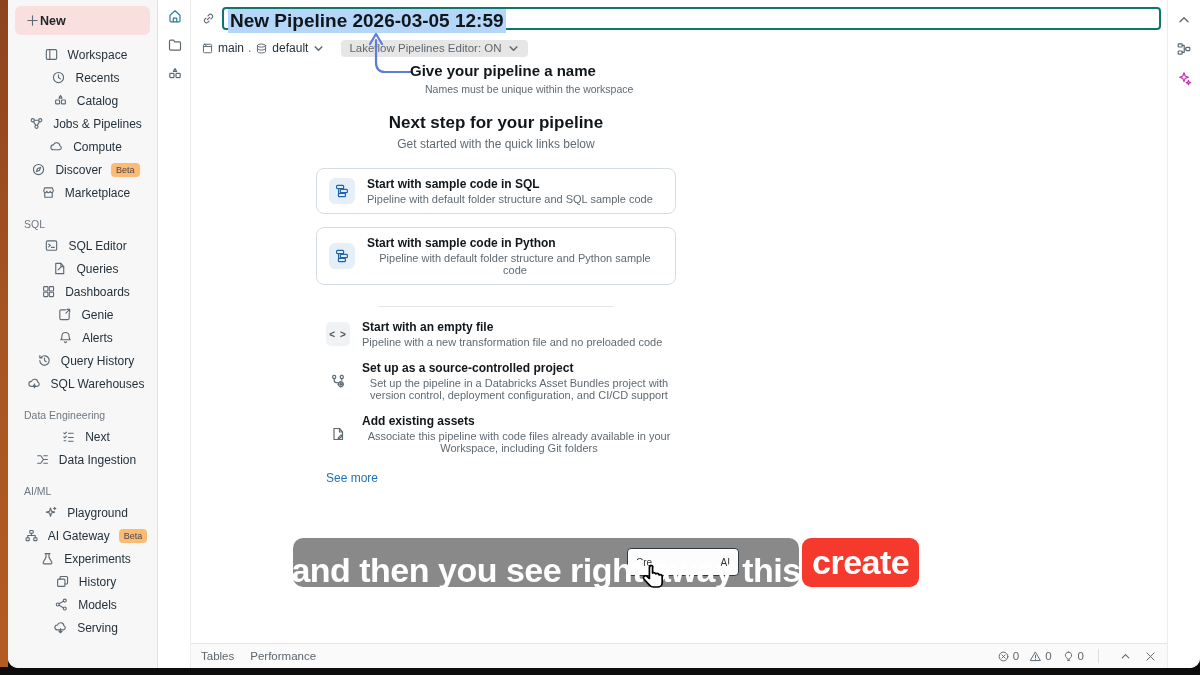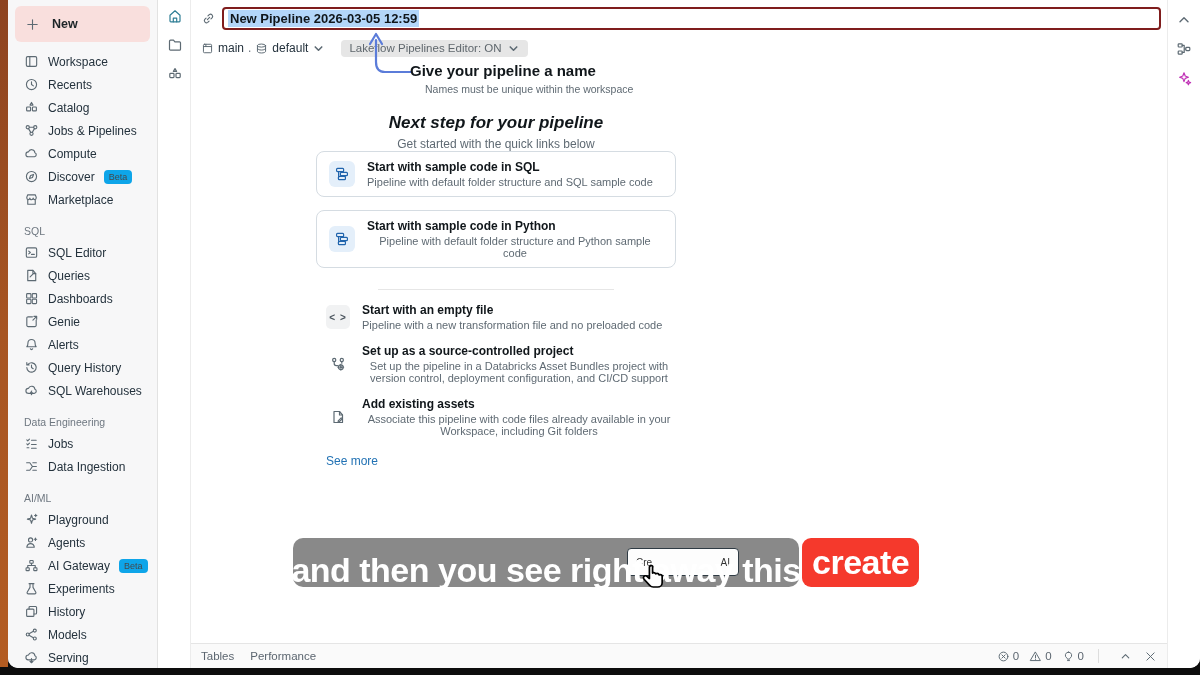--- a/index.html
+++ b/index.html
@@ -7,29 +7,29 @@
     font-family:"Liberation Sans","DejaVu Sans",sans-serif; }
   .desktop { position:relative; width:1200px; height:675px; background:#0d0d0d; }
   .left-strip { position:absolute; left:0; top:0; width:8px; height:667px;
     background:linear-gradient(#8d4320,#a75522,#b35c22); }
   .window { position:absolute; left:8px; top:0; width:1192px; height:668px;
     background:#fff; border-radius:0 0 10px 10px; overflow:hidden; }
 
   
   .sidebar { position:absolute; left:0; top:0; width:150px; height:100%;
     background:#f7f7f8; border-right:1px solid #e2e2e2; padding-top:4px; overflow:hidden; }
-  .new-btn { display:flex; align-items:center; gap:12px; margin:2px 7px 8px 7px;
-    height:36px; background:#f9dfdd; border-radius:6px; padding:0 10px;
+  .new-btn { display:flex; align-items:center; gap:0; margin:2px 7px 8px 7px;
+    height:29px; background:#f9dfdd; border-radius:6px; padding:0 10px;
     font-size:12.5px; font-weight:700; color:#1d2528; cursor:pointer; }
   .new-btn .icon { width:15px; height:15px; }
   .section-label { padding:14px 16px 4px 16px; font-size:10.5px; color:#6e7780; }
   .side-item { display:flex; align-items:center; gap:9px; height:23px;
-    padding:0 10px 0 16px; font-size:12px; color:#24323d; cursor:pointer; white-space:nowrap; }
+    padding:0 10px 0 16px; font-size:12px; color:#24323d; cursor:pointer; white-space:nowrap;justify-content:center; }
   .side-item .icon { width:15px; height:15px; flex:none; }
-  .beta-badge { background:#0ea5e9; color:#44494d; font-size:9px; padding:1px 5px;
+  .beta-badge { background:#fdba74; color:#44494d; font-size:9px; padding:1px 5px;
     border-radius:4px; line-height:12px; }
 
   .icon svg { width:100%; height:100%; display:block; }
   .icon svg * { fill:none; stroke:#5d6a73; stroke-width:1.2;
     stroke-linecap:round; stroke-linejoin:round; }
 
   
   .iconrail { position:absolute; left:151px; top:0; width:32px; height:100%;
     background:#fff; border-right:1px solid #ececec; display:flex; flex-direction:column;
     align-items:center; padding-top:8px; gap:13px; }
@@ -40,45 +40,45 @@
   .rightrail { position:absolute; right:0; top:0; width:33px; height:100%;
     background:#fff; border-left:1px solid #ececec; display:flex; flex-direction:column;
     align-items:center; padding-top:12px; gap:13px; }
   .icon.magenta svg * { stroke:#c032b6; }
 
   
   .main { position:absolute; left:183px; top:0; right:33px; height:100%; background:#fff; }
   .title-row { position:absolute; left:0; top:6px; right:6px; height:24px;
     display:flex; align-items:center; gap:6px; padding-left:10px; }
   .title-row > .icon { width:15px; height:15px; }
-  .title-input { flex:1; height:23px; border:2px solid #7f1d1d; border-radius:4px;
-    display:flex; align-items:center; padding:0 4px; font-size:13px; font-weight:700;
+  .title-input { flex:1; height:23px; border:2px solid #0f766e; border-radius:4px;
+    display:flex; align-items:flex-start; padding:0 4px; font-size:19px; font-weight:700;
     color:#10161a; cursor:text; }
   .title-input .sel { background:#b3d6f9; padding:1px 2px; }
 
   .crumb-row { position:absolute; left:10px; top:39px; height:18px; display:flex;
     align-items:center; gap:4px; font-size:12px; color:#24323d; }
   .crumb-row .icon { width:13px; height:13px; }
   .crumb-sep { color:#6e7780; }
   .chev { width:10px; height:10px; }
   .editor-badge { margin-left:12px; display:flex; align-items:center; gap:5px;
     background:#e6e6e6; border-radius:4px; padding:2px 8px; font-size:11.5px;
     color:#5f676d; cursor:pointer; }
 
   .tip { position:absolute; left:219px; top:62px; }
   .tip-title { font-size:15px; font-weight:700; color:#10161a; }
   .tip-sub { font-size:10.5px; color:#5f6a73; margin-top:4px;padding-left:15px; }
   .tip-arrow { position:absolute; left:168px; top:28px; width:60px; height:52px; pointer-events:none; }
 
   .content { position:absolute; left:125px; top:113px; width:360px; }
-  .ns-title { text-align:center; font-size:17px; font-weight:700; color:#10161a;font-style:italic; }
+  .ns-title { text-align:center; font-size:17px; font-weight:700; color:#10161a; }
   .ns-sub { text-align:center; font-size:12px; color:#5f6a73; margin-top:4px; }
   .card { display:flex; align-items:center; gap:12px; border:1px solid #d5dce2;
     border-radius:8px; padding:8px 12px; margin-top:13px; cursor:pointer; background:#fff; }
-  .card:first-of-type { margin-top:0; }
+  .card:first-of-type { margin-top:17px; }
   .card .icon-tile { width:26px; height:26px; border-radius:6px; background:#e4effa;
     display:flex; align-items:center; justify-content:center; flex:none; }
   .card .icon-tile .icon { width:16px; height:16px; }
   .card .icon-tile .icon svg * { stroke:#2064ad; }
   .c-title { font-size:12px; font-weight:700; color:#10161a; }
   .c-desc { font-size:11px; color:#5f6a73; margin-top:2px;text-align:center; }
   .divider { width:236px; height:1px; background:#e6e6e6; margin:21px auto 0 auto; }
   .adv-label { font-size:12px; font-weight:700; color:#24323d; margin:20px 0 2px 10px; }
   .adv-item { display:flex; align-items:center; gap:12px; margin-top:13px; padding-left:10px; cursor:pointer; }
   .adv-item .icon-tile { width:24px; height:24px; border-radius:5px; background:#f1f2f3;
@@ -266,49 +266,39 @@
             </span>
             <span>SQL Warehouses</span>
           </div>
           <div class="section-label">Data Engineering</div>
           <div class="side-item">
             <span class="icon">
               <svg viewBox="0 0 16 16">
                 <path d="M3 4.2 4 5.2 5.8 3.4M3 8.5 4 9.5 5.8 7.7M8 4.5h5M8 9h5M8 13h5M3.2 12.5h2"></path>
               </svg>
             </span>
-            <span>Jobs</span>
+            <span>Next</span>
           </div>
           <div class="side-item">
             <span class="icon">
               <svg viewBox="0 0 16 16">
                 <path d="M2.8 4h3.4L9 8l-2.8 4H2.8M9.4 4h3.8M9.4 12h3.8M9 8h4.2"></path>
               </svg>
             </span>
             <span>Data Ingestion</span>
           </div>
           <div class="section-label">AI/ML</div>
           <div class="side-item">
             <span class="icon">
               <svg viewBox="0 0 16 16">
                 <path d="M8 3.2 9 6.6l3.4 1-3.4 1L8 12l-1-3.4-3.4-1 3.4-1z"></path>
                 <path d="M12.5 2.5v2.4M11.3 3.7h2.4"></path>
               </svg>
             </span>
             <span>Playground</span>
-          </div>
-          <div class="side-item">
-            <span class="icon">
-              <svg viewBox="0 0 16 16">
-                <circle cx="7" cy="5.2" r="2.2"></circle>
-                <path d="M3 13c.4-2.4 2-3.8 4-3.8s3.6 1.4 4 3.8z"></path>
-                <path d="M12.2 3.2v2.6M10.9 4.5h2.6"></path>
-              </svg>
-            </span>
-            <span>Agents</span>
           </div>
           <div class="side-item">
             <span class="icon">
               <svg viewBox="0 0 16 16">
                 <rect x="6.2" y="2.6" width="3.6" height="3" rx="0.7"></rect>
                 <rect x="2.2" y="10.4" width="3.4" height="3" rx="0.7"></rect>
                 <rect x="10.4" y="10.4" width="3.4" height="3" rx="0.7"></rect>
                 <path d="M8 5.6v2.4M8 8H4v2.4M8 8h4v2.4"></path>
               </svg>
             </span>

